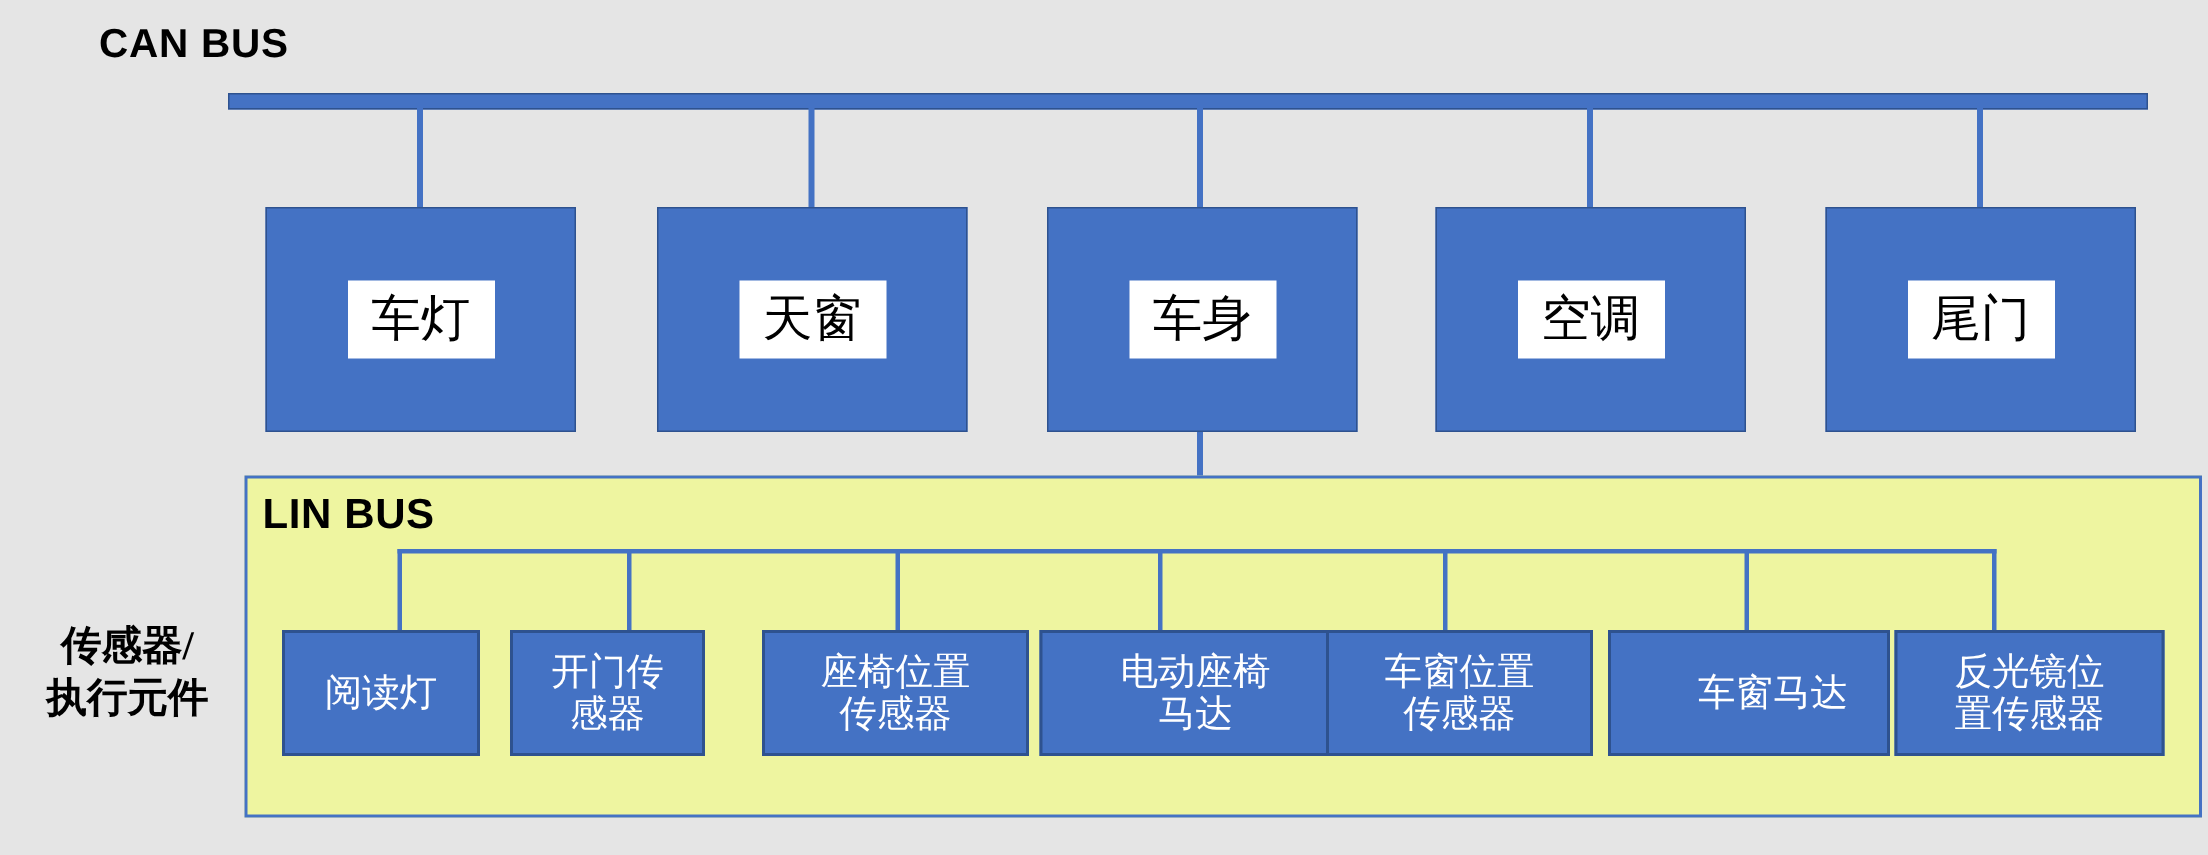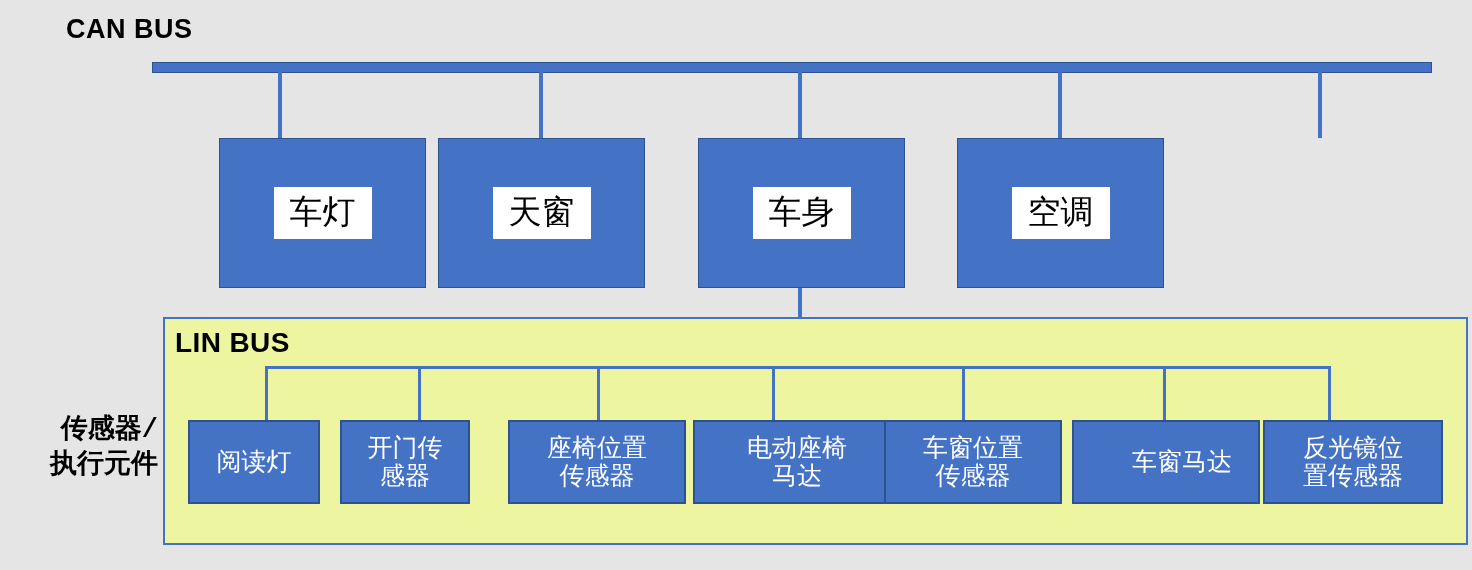--- a/index.html
+++ b/index.html
@@ -135,59 +135,62 @@
     line-height: 1.12;
     padding: 0 4px;
     font-family: "DejaVu Sans", "Liberation Sans", sans-serif;
   }
 
   
   .side-caption {
     left: 12px;
     top: 413px;
     width: 146px;
-    text-align: right;
+    text-align: center;
     font-size: 27px;
     font-weight: bold;
     color: #000000;
     line-height: 1.28;
-    font-family: Liberation Mono, monospace;
+    font-family: Liberation Serif, serif;
   }
 </style>
 </head>
 <body>
 
 <div id="canvas">
 
   <div class="abs can-bus-title">CAN BUS</div>
 
   <div class="abs can-bar"></div>
 
   <div class="abs can-drop" style="left:278px;"></div>
   <div class="abs can-drop" style="left:539px;"></div>
   <div class="abs can-drop" style="left:798px;"></div>
   <div class="abs can-drop" style="left:1058px;"></div>
   <div class="abs can-drop" style="left:1318px;"></div>
 
-  <div class="abs ecu-box" style="left:177px; width:207px;margin-left:42px;">
+  <div class="abs ecu-box" style="left:177px; width:207px;">
     <span class="ecu-label">车灯</span>
   </div>
 
   <div class="abs ecu-box" style="left:438px; width:207px;">
     <span class="ecu-label">天窗</span>
   </div>
 
   <div class="abs ecu-box" style="left:698px; width:207px;">
     <span class="ecu-label">车身</span>
   </div>
 
   <div class="abs ecu-box" style="left:957px; width:207px;">
     <span class="ecu-label">空调</span>
   </div>
 
+  <div class="abs ecu-box" style="left:1217px; width:207px;">
+    <span class="ecu-label">尾门</span>
+  </div>
 
   <div class="abs body-link"></div>
 
   <div class="abs lin-panel"></div>
 
   <div class="abs lin-bus-title">LIN BUS</div>
 
   <div class="abs lin-bus-line"></div>
 
   <div class="abs lin-drop" style="left:265px;"></div>

